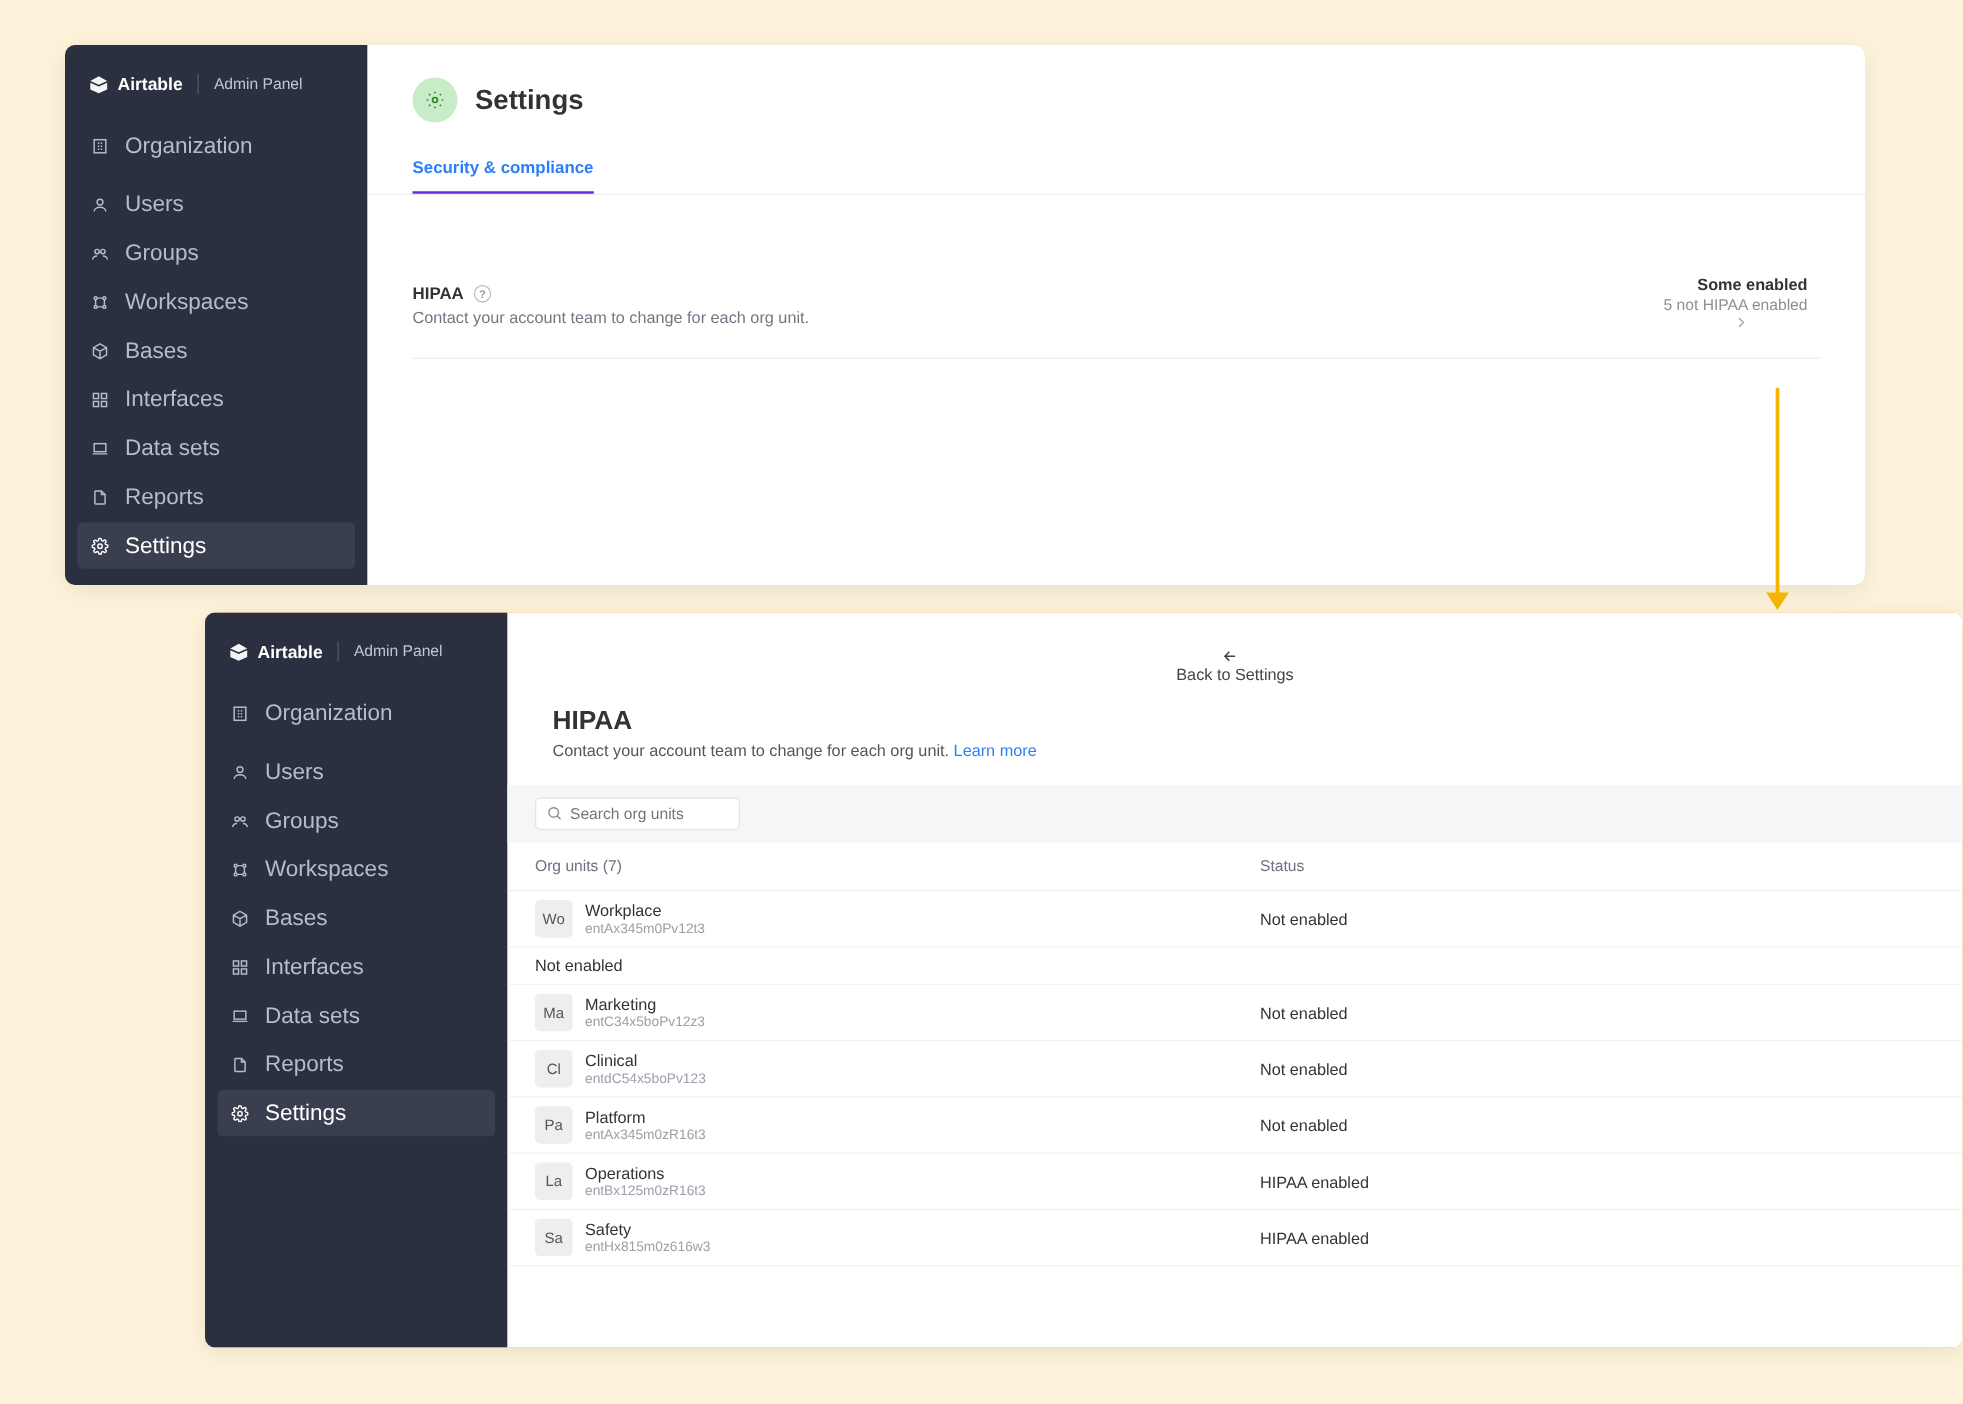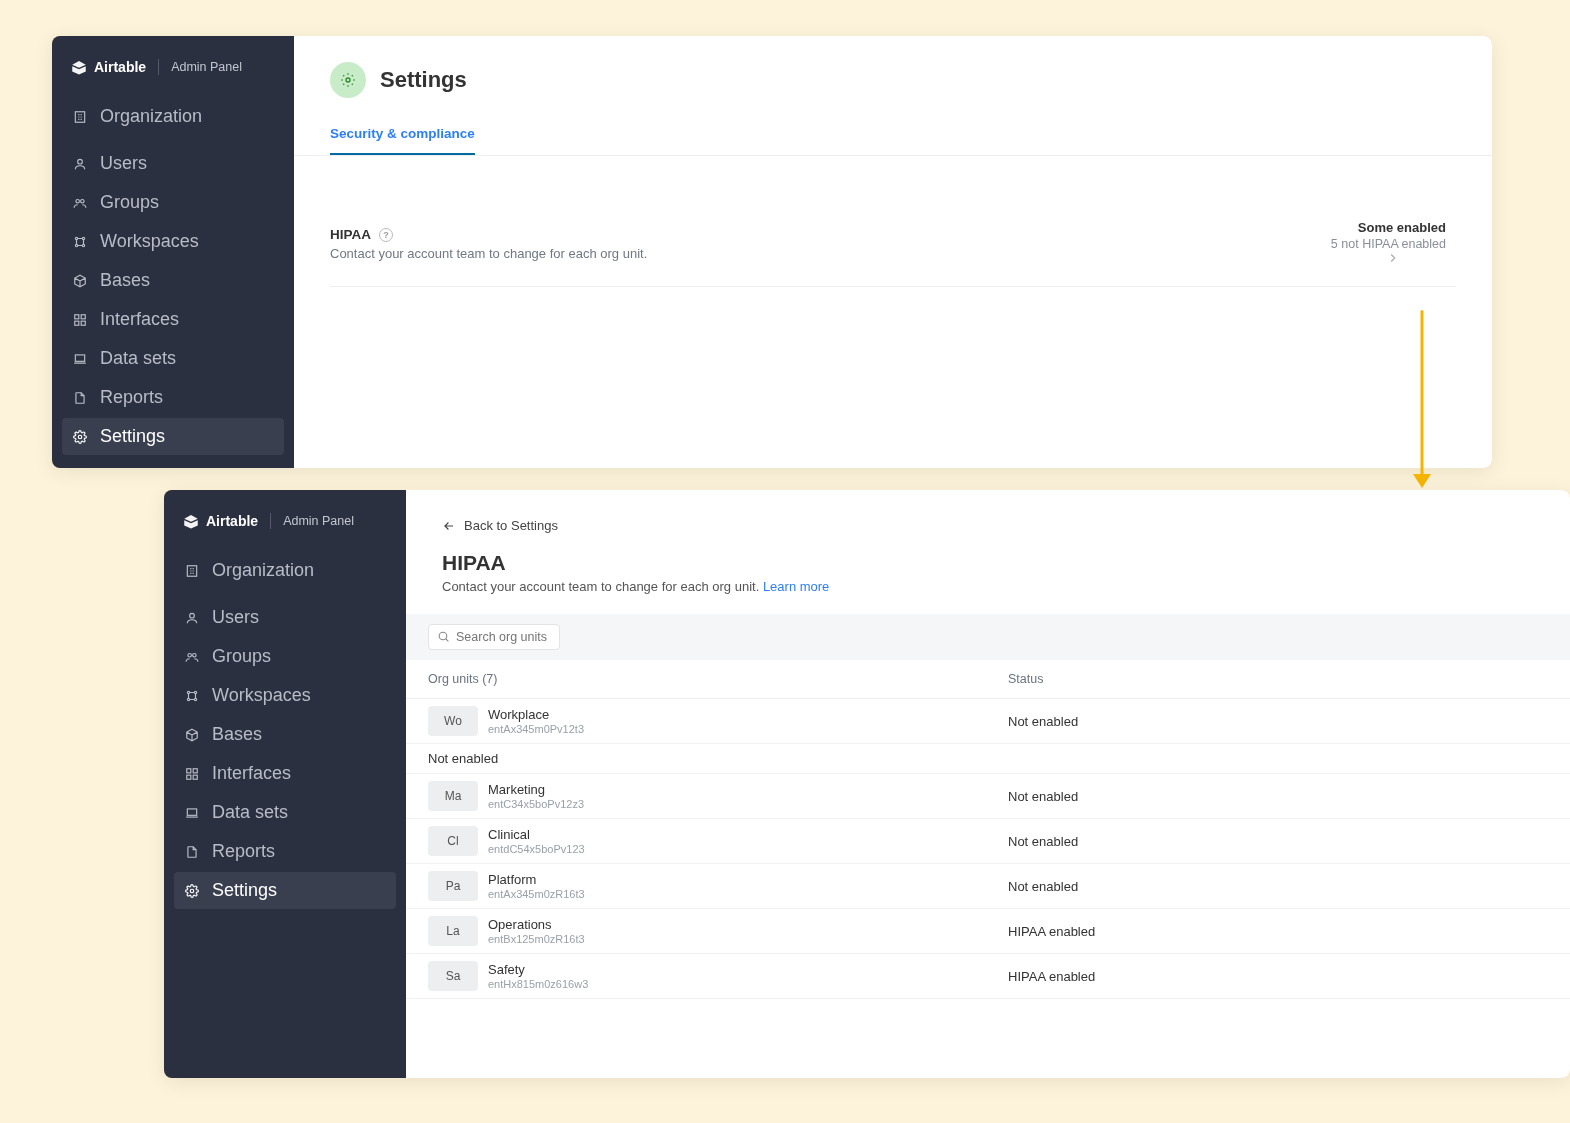--- a/index.html
+++ b/index.html
@@ -79,21 +79,21 @@
   .tabs {
     padding: 0 36px;
     border-bottom: 1px solid #eceef0;
   }
   .tab {
     display: inline-block;
     padding: 10px 0 12px 0;
     font-size: 13.5px;
     font-weight: 600;
     color: #2d7ff9;
-    border-bottom: 2px solid #0369a1;
+    border-bottom: 2px solid #6d28d9;
     cursor: pointer;
   }
   .hipaa-row {
     display: flex;
     justify-content: space-between;
     align-items: center;
     margin: 64px 36px 0 36px;
     padding-bottom: 18px;
     border-bottom: 1px solid #eceef0;
   }
@@ -129,55 +129,55 @@
   .arrow-head {
     position:absolute;bottom:-6px;left:50%;transform:translateX(-50%);
     width:0;height:0;border-left:9px solid transparent;border-right:9px solid transparent;
     border-top:14px solid #f5b400;
   }
 
   
   .p2-back {
     display:flex;align-items:center;
     padding: 28px 36px 8px 36px;
-    color:#444;font-size:13px;cursor:pointer;
+    color:#444;font-size:13px;cursor:pointer;flex-direction:column;
   }
   .p2-back svg { margin-right:8px; }
   .p2-title { font-size: 21px; font-weight:600; padding: 10px 36px 2px 36px; color:#333; }
   .p2-sub { padding: 2px 36px 20px 36px; color:#555; font-size:13px; }
   .p2-sub a { color:#2d7ff9; text-decoration:none; cursor:pointer; }
 
   .search-bar {
     background:#f5f6f8;
     padding:10px 22px;
   }
   .search-input {
     display:flex;align-items:flex-start;
     background:#fff;border:1px solid #e2e4e8;
-    border-radius:4px;padding:5px 8px;width:132px;
+    border-radius:4px;padding:5px 8px;width:164px;
   }
   .search-input input {
     border:none;outline:none;font-size:12.5px;color:#666;width:100%;
     background:transparent;
   }
   .search-input svg { margin-right:6px;flex-shrink:0; }
 
   .table-head {
     display:flex;padding:12px 22px;border-bottom:1px solid #eceef0;
     color:#6b7280;font-size:12.5px;
   }
   .col-org { flex:0 0 580px; }
   .col-stat { flex:1; }
 
   .trow {
     display:flex;align-items:center;
     padding:7px 22px;border-bottom:1px solid #f1f2f4;
   }
   .badge {
-    width:50px;height:30px;border-radius:4px;background:#eceef0;
+    width:30px;height:30px;border-radius:4px;background:#eceef0;
     display:flex;align-items:center;justify-content:center;
     font-size:12px;color:#555;margin-right:10px;flex-shrink:0;
   }
   .org-name { font-size:13px;color:#333; }
   .org-id { font-size:11px;color:#9aa0aa;margin-top:1px; }
   .org-cell { flex:0 0 580px;display:flex;align-items:center; }
   .status-cell { flex:1;font-size:13px;color:#333; }
 
 </style>
 </head>

